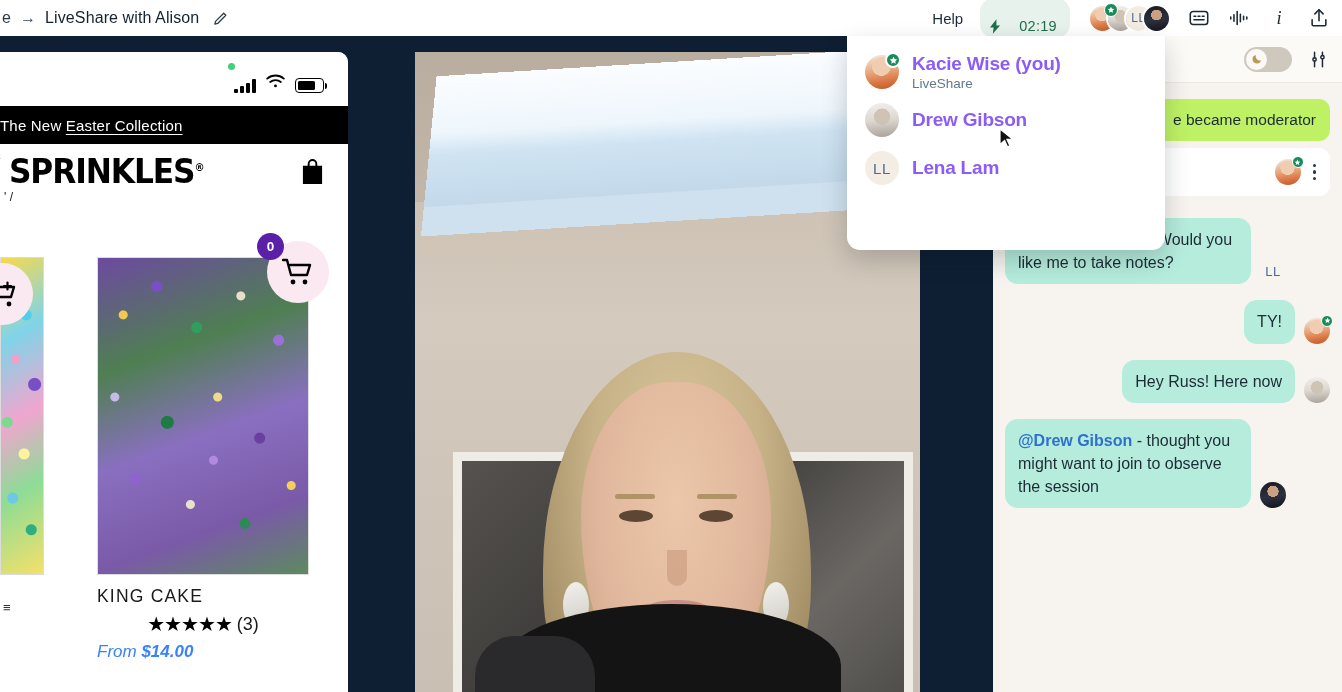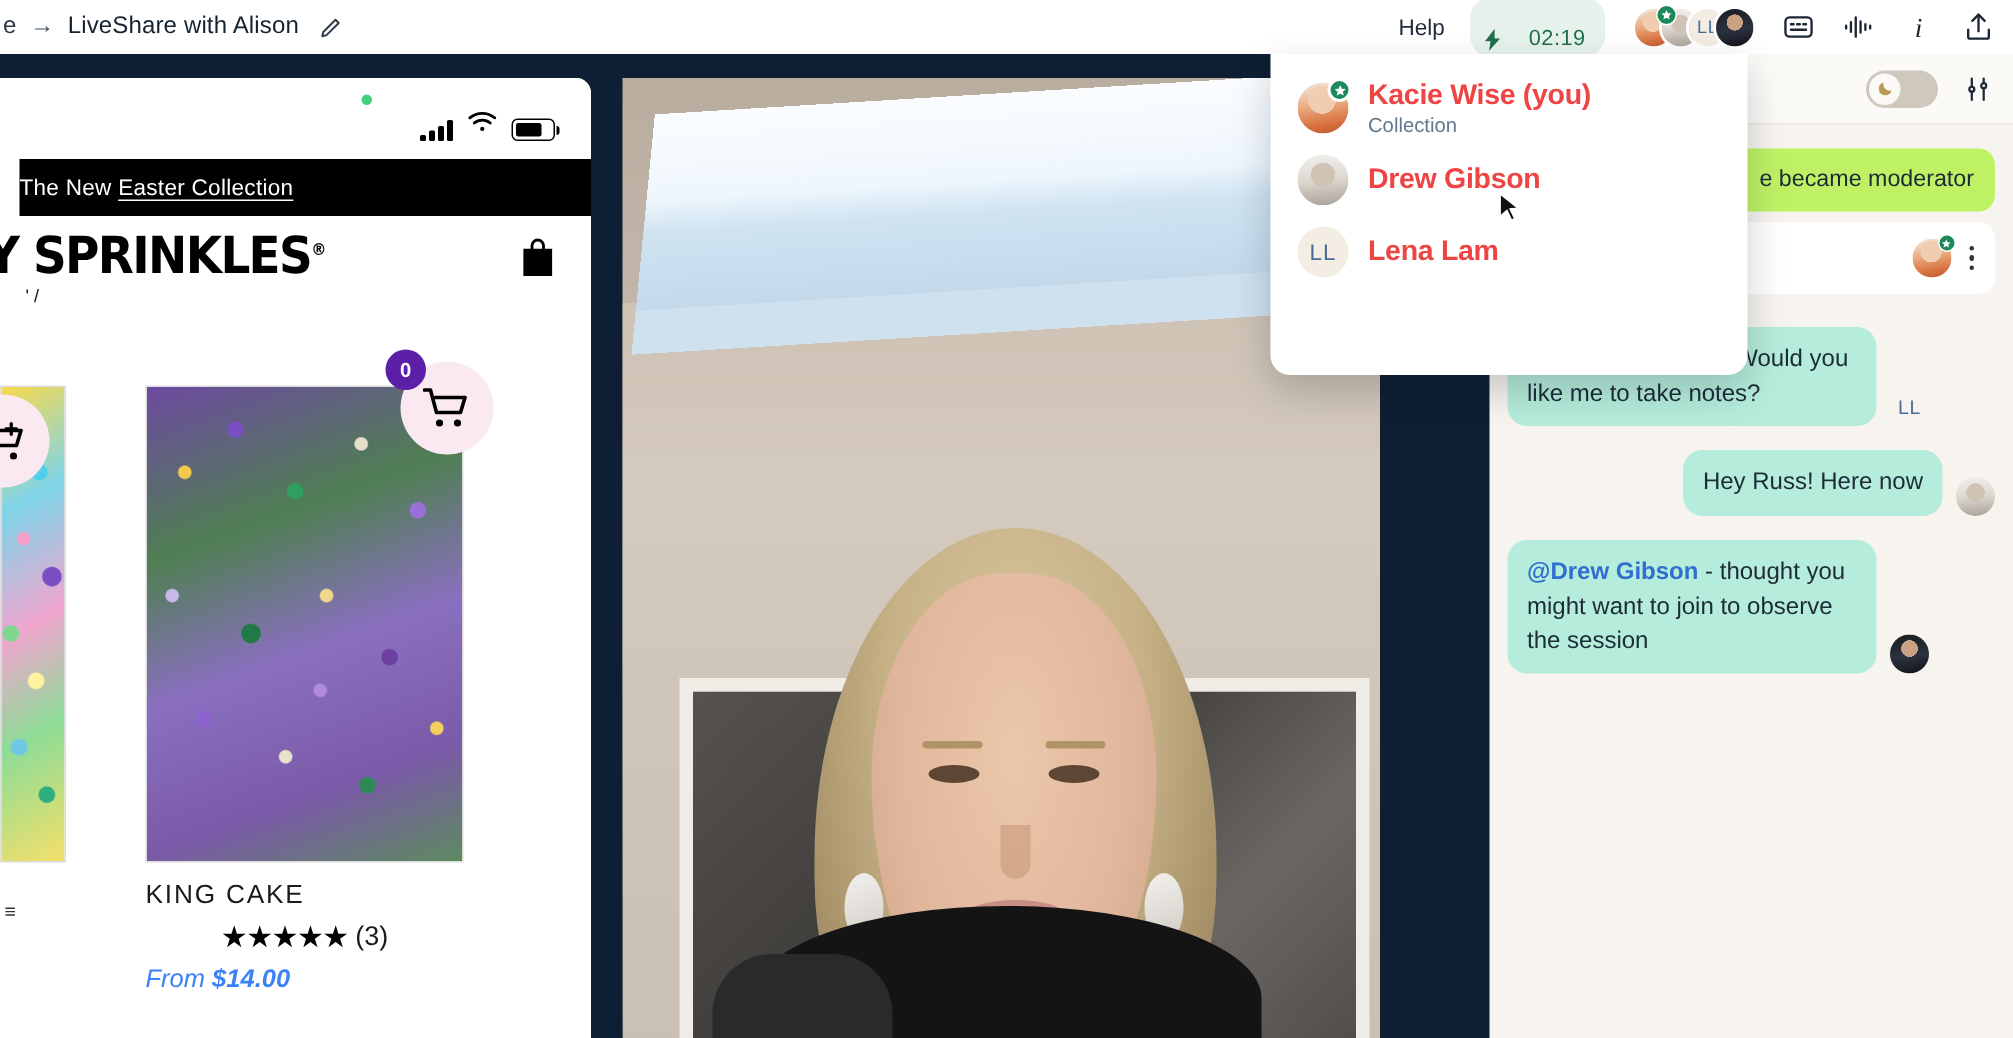--- a/index.html
+++ b/index.html
@@ -76,26 +76,25 @@
     z-index: 3;
   }
   .star-badge svg { width: 8px; height: 8px; display:block; }
 
   .tb-ic { width: 22px; height: 22px; margin-left: 18px; display:block; cursor:pointer; }
   .tb-ic.first { margin-left: 0; }
 
   
   .phone {
     position: absolute; left: 0; top: 52px;
-    width: 394px; height: 640px;
+    width: 348px; height: 640px;
     background: #ffffff;
     border-radius: 0 10px 0 0;
     overflow: hidden;
     z-index: 10;
-    padding-left: 13px;
   }
   .ph-status {
     height: 54px; position: relative;
     background: #fff;
   }
   .ph-dot {
     position:absolute; left: 228px; top: 11px;
     width: 7px; height: 7px; border-radius: 50%; background: #42d07f;
   }
   .ph-icons {
@@ -371,21 +370,21 @@
   }
   .pav { width: 34px; height: 34px; border-radius: 50%; position: relative; flex:none; }
   .pav .inner{position:absolute;inset:0;border-radius:50%;overflow:hidden;}
   .pav .star-badge { width:16px;height:16px;top:-3px;right:-2px; border-width:2px;}
   .pav .star-badge svg{width:9px;height:9px;}
   .pav-init {
     width:34px;height:34px;border-radius:50%;background:#f3ede3;
     display:flex;align-items:center;justify-content:center;
     font-size:15px;color:#4a6b9a;letter-spacing:.6px;flex:none;
   }
-  .pname { font-size: 19px; font-weight: 700; color: #ef4444; letter-spacing:-.2px; }
+  .pname { font-size: 19px; font-weight: 700; color: #8b5cf6; letter-spacing:-.2px; }
   .prole { font-size: 13.5px; color: #61798e; margin-top: 1px; }
   .pnames { display:flex; flex-direction:column; }
 
   .cursor {
     position: absolute; left: 999px; top: 128px; z-index: 70;
     width: 15px; height: 21px;
   }
 </style>
 </head>
 <body>
@@ -614,20 +613,35 @@
           </div>
       </div>
 
       <div class="msgrow" style="margin-top:22px;">
         <div class="bubble">
           <span>Hi </span><span class="mention-y">@Kacie Wise</span><span> ! Would you like me to take notes?</span>
         </div>
         <div class="av-init" style="background:transparent;">LL</div>
       </div>
 
+      <div class="msgrow right" style="margin-top:16px;">
+        <div class="bubble">
+          <span>TY!</span>
+        </div>
+        <div class="av-sm">
+          <div class="inner">
+              <div class="ph-kacie"></div>
+            </div>
+          <span class="star-badge">
+            <svg viewBox="0 0 24 24" fill="#fff">
+                <path d="M12 2l2.9 6.3 6.9.8-5.1 4.7 1.4 6.8L12 17.3 5.9 20.6l1.4-6.8L2.2 9.1l6.9-.8z"></path>
+              </svg>
+          </span>
+        </div>
+      </div>
 
       <div class="msgrow right" style="margin-top:16px;">
         <div class="bubble">
           <span>Hey Russ! Here now</span>
         </div>
         <div class="av-sm">
           <div class="inner">
               <div class="ph-drew"></div>
             </div>
         </div>
@@ -654,21 +668,21 @@
             <div class="ph-kacie"></div>
           </div>
         <span class="star-badge">
           <svg viewBox="0 0 24 24" fill="#fff">
               <path d="M12 2l2.9 6.3 6.9.8-5.1 4.7 1.4 6.8L12 17.3 5.9 20.6l1.4-6.8L2.2 9.1l6.9-.8z"></path>
             </svg>
         </span>
       </div>
       <div class="pnames">
         <span class="pname">Kacie Wise (you)</span>
-        <span class="prole">Collection</span>
+        <span class="prole">LiveShare</span>
       </div>
     </div>
 
     <div class="prow">
       <div class="pav">
         <div class="inner">
             <div class="ph-drew"></div>
           </div>
       </div>
       <div class="pnames">

